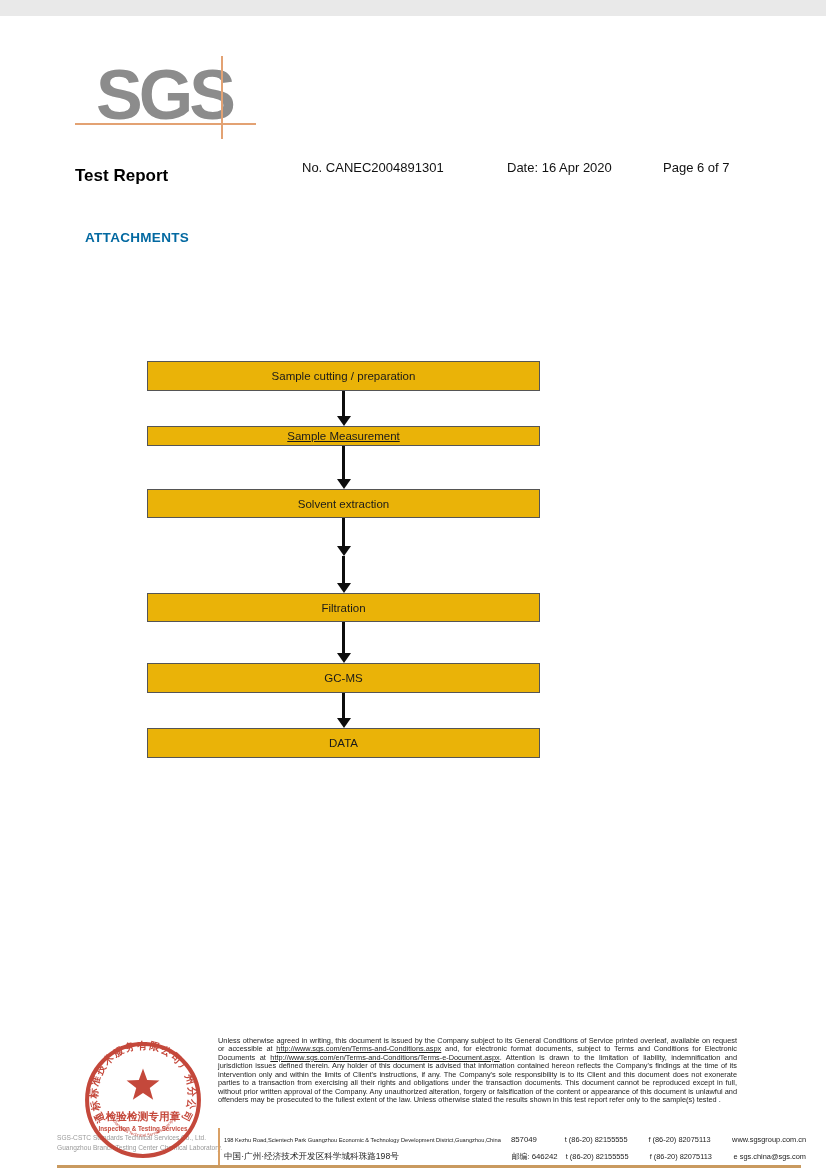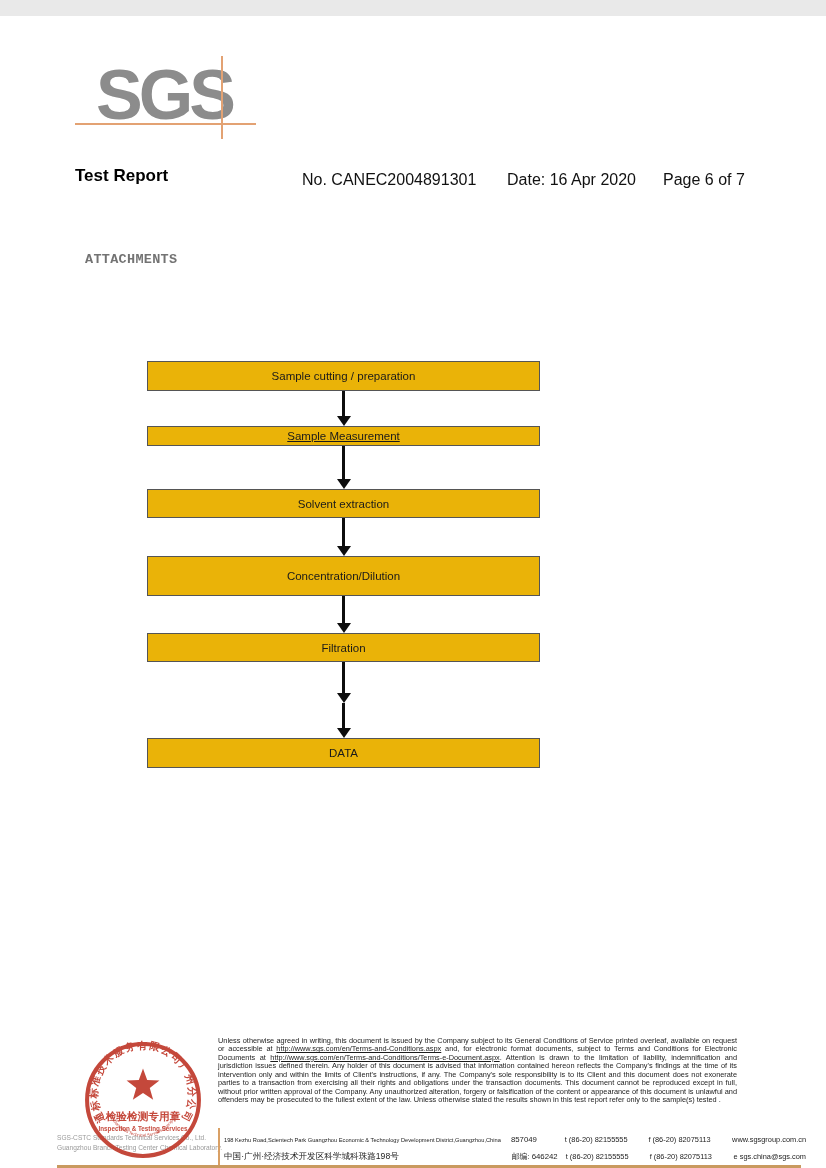--- a/index.html
+++ b/index.html
@@ -12,26 +12,26 @@
   
   .logo-text {
     position:absolute; left:96px; top:44px;
     font-size:70px; font-weight:bold; line-height:1;
     letter-spacing:-4px; color:#8c8c8c;
   }
   .logo-hline { position:absolute; left:75px; top:107px; width:181px; height:2px; background:#e3a273; }
   .logo-vline { position:absolute; left:221px; top:40px; width:2px; height:83px; background:#e3a273; }
   
   .report-title { position:absolute; left:75px; top:150px; font-size:17px; font-weight:bold; color:#000; }
-  .hdr { position:absolute; top:155px; font-size:16px; color:#111; }
+  .hdr { position:absolute; top:144px; font-size:13px; color:#111; }
   .hdr-no   { left:302px; }
   .hdr-date { left:507px; }
   .hdr-page { left:663px; }
   
-  .attachments-heading { position:absolute; left:85px; top:236px; font-size:13.5px; font-weight:bold; letter-spacing:.3px; color:#737373;font-family:Liberation Mono, monospace; }
+  .attachments-heading { position:absolute; left:85px; top:214px; font-size:13.5px; font-weight:bold; letter-spacing:.3px; color:#0369a1; }
   .chart-title { position:absolute; left:150px; top:250px; width:420px; text-align:center; font-size:13.5px; font-weight:bold; color:#000; }
   
   #flowchart { position:absolute; left:147px; top:345px; width:393px; }
   .flow-box {
     width:100%; border:1px solid #555; background:#eab308;
     display:flex; align-items:center; justify-content:center;
     font-size:11.5px; color:#1a1a1a;
   }
   .flow-arrow { position:relative; width:100%; }
   .arrow-line { position:absolute; left:50%; top:0; bottom:8px; width:3px; margin-left:-1.5px; background:#0d0d0d; }
@@ -86,30 +86,30 @@
       <div class="flow-box" style="height: 20px; text-decoration: underline;">Sample Measurement</div>
       <div class="flow-arrow" style="height: 43px;">
         <div class="arrow-line"></div>
         <div class="arrow-head"></div>
       </div>
       <div class="flow-box" style="height: 29px;">Solvent extraction</div>
       <div class="flow-arrow" style="height: 38px;">
         <div class="arrow-line"></div>
         <div class="arrow-head"></div>
       </div>
-      <div class="flow-box" style="height: 40px;">Concentration/Dilution</div>
       <div class="flow-arrow" style="height: 37px;">
         <div class="arrow-line"></div>
         <div class="arrow-head"></div>
       </div>
       <div class="flow-box" style="height: 29px;">Filtration</div>
       <div class="flow-arrow" style="height: 41px;">
         <div class="arrow-line"></div>
         <div class="arrow-head"></div>
       </div>
+      <div class="flow-box" style="height: 30px;">GC-MS</div>
       <div class="flow-arrow" style="height: 35px;">
         <div class="arrow-line"></div>
         <div class="arrow-head"></div>
       </div>
       <div class="flow-box" style="height: 30px;">DATA</div>
     </div>
 
   <div class="company-lines">
     <div>SGS-CSTC Standards Technical Services Co., Ltd.</div>
     <div>Guangzhou Branch Testing Center Chemical Laboratory.</div>

